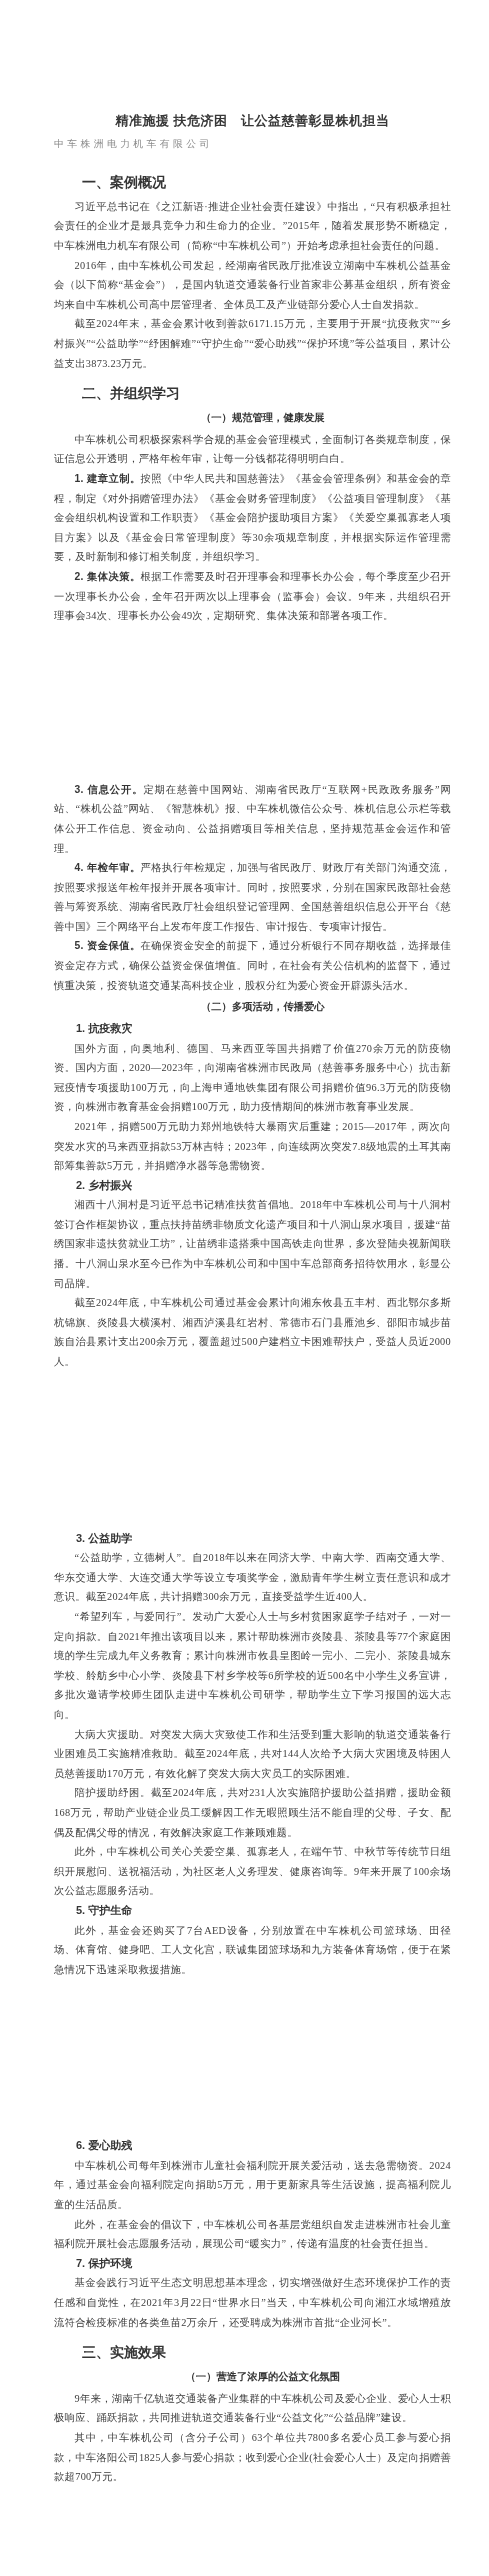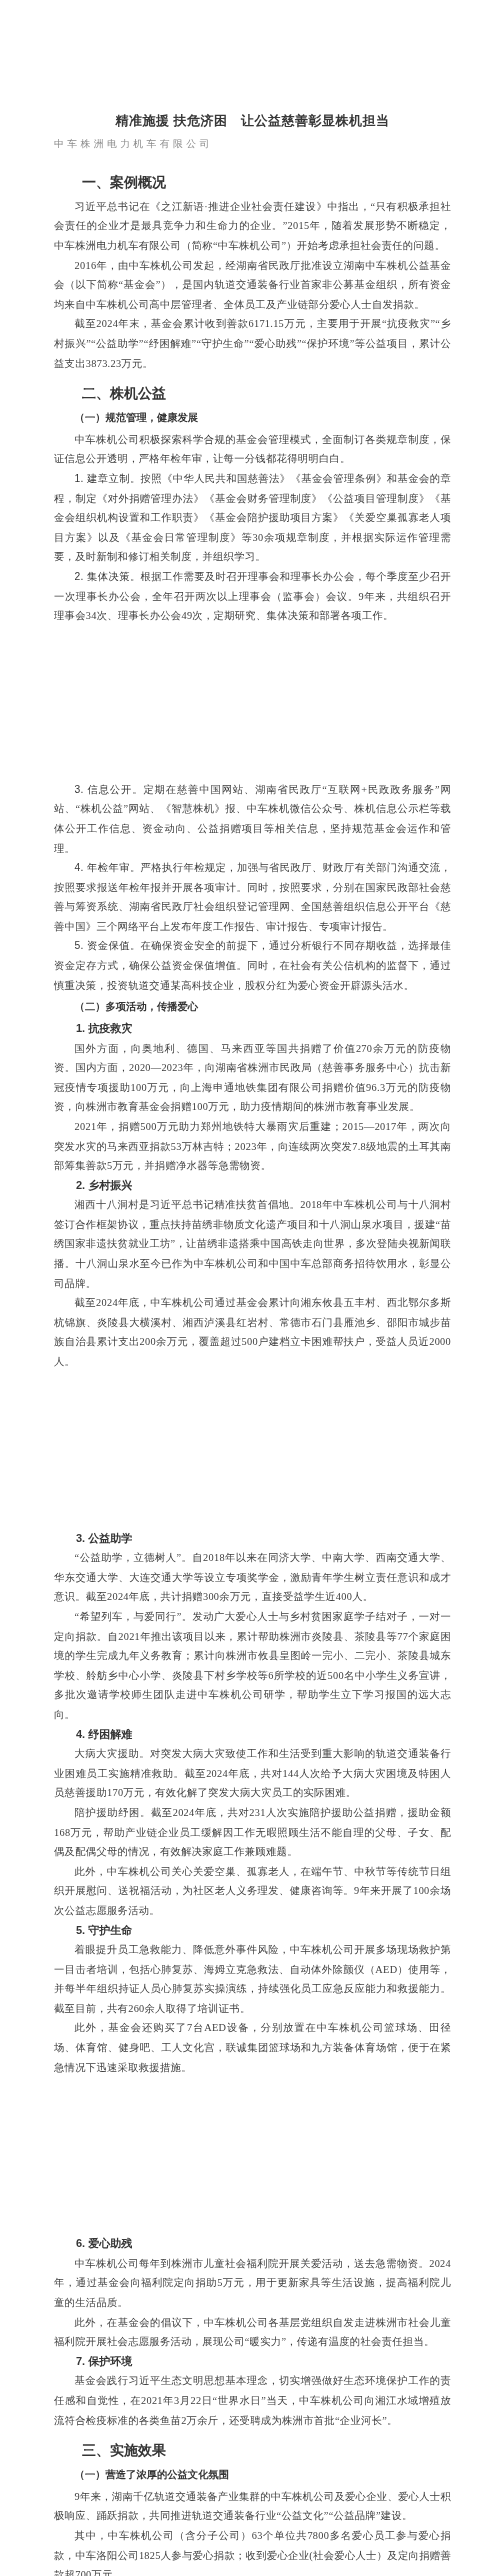--- a/index.html
+++ b/index.html
@@ -45,82 +45,81 @@
     margin: 10.8px 0 4.6px 0;
   }
   .h2 {
     font-family: "Liberation Sans", "DejaVu Sans", sans-serif;
     font-size: 10.3px;
     line-height: 20.6px;
     font-weight: 700;
     color: #353535;
     text-indent: 2em;
     margin: 2.1px 0 1px 0;
+    text-align: center;
   }
   .h3 {
     font-family: "Liberation Sans", "DejaVu Sans", sans-serif;
     font-size: 11px;
     line-height: 19.6px;
     font-weight: 700;
     color: #353535;
     text-indent: 2em;
     margin: 0;
   }
   .p {
     font-size: 10.3px;
     line-height: 19.6px;
     letter-spacing: 0.3px;
     text-indent: 2em;
     text-align: justify;
     margin: 0;
   }
   .p b {
     font-family: "Liberation Sans", "DejaVu Sans", sans-serif;
-    font-weight: 400;
+    font-weight: 700;
     color: #353535;
   }
   .gap { width: 100%; }
 </style>
 </head>
 <body style="background: rgb(255, 255, 255); color: rgb(61, 61, 61);">
 
 <div class="column">
   <div class="title">精准施援 扶危济困　让公益慈善彰显株机担当</div>
   <div class="subtitle">中车株洲电力机车有限公司</div>
   <div>
       <div class="h1">一、案例概况</div>
       <div class="p">习近平总书记在《之江新语·推进企业社会责任建设》中指出，“只有积极承担社会责任的企业才是最具竞争力和生命力的企业。”2015年，随着发展形势不断稳定，中车株洲电力机车有限公司（简称“中车株机公司”）开始考虑承担社会责任的问题。</div>
       <div class="p">2016年，由中车株机公司发起，经湖南省民政厅批准设立湖南中车株机公益基金会（以下简称“基金会”），是国内轨道交通装备行业首家非公募基金组织，所有资金均来自中车株机公司高中层管理者、全体员工及产业链部分爱心人士自发捐款。</div>
       <div class="p">截至2024年末，基金会累计收到善款6171.15万元，主要用于开展“抗疫救灾”“乡村振兴”“公益助学”“纾困解难”“守护生命”“爱心助残”“保护环境”等公益项目，累计公益支出3873.23万元。</div>
-      <div class="h1">二、株机公益</div>
+      <div class="h1">二、并组织学习</div>
       <div class="h2">（一）规范管理，健康发展</div>
       <div class="p">中车株机公司积极探索科学合规的基金会管理模式，全面制订各类规章制度，保证信息公开透明，严格年检年审，让每一分钱都花得明明白白。</div>
       <div class="p"><b>1. 建章立制。</b><span>按照《中华人民共和国慈善法》《基金会管理条例》和基金会的章程，制定《对外捐赠管理办法》《基金会财务管理制度》《公益项目管理制度》《基金会组织机构设置和工作职责》《基金会陪护援助项目方案》《关爱空巢孤寡老人项目方案》以及《基金会日常管理制度》等30余项规章制度，并根据实际运作管理需要，及时新制和修订相关制度，并组织学习。</span></div>
       <div class="p"><b>2. 集体决策。</b><span>根据工作需要及时召开理事会和理事长办公会，每个季度至少召开一次理事长办公会，全年召开两次以上理事会（监事会）会议。9年来，共组织召开理事会34次、理事长办公会49次，定期研究、集体决策和部署各项工作。</span></div>
       <div class="gap" style="height: 154px;"></div>
       <div class="p"><b>3. 信息公开。</b><span>定期在慈善中国网站、湖南省民政厅“互联网+民政政务服务”网站、“株机公益”网站、《智慧株机》报、中车株机微信公众号、株机信息公示栏等载体公开工作信息、资金动向、公益捐赠项目等相关信息，坚持规范基金会运作和管理。</span></div>
       <div class="p"><b>4. 年检年审。</b><span>严格执行年检规定，加强与省民政厅、财政厅有关部门沟通交流，按照要求报送年检年报并开展各项审计。同时，按照要求，分别在国家民政部社会慈善与筹资系统、湖南省民政厅社会组织登记管理网、全国慈善组织信息公开平台《慈善中国》三个网络平台上发布年度工作报告、审计报告、专项审计报告。</span></div>
       <div class="p"><b>5. 资金保值。</b><span>在确保资金安全的前提下，通过分析银行不同存期收益，选择最佳资金定存方式，确保公益资金保值增值。同时，在社会有关公信机构的监督下，通过慎重决策，投资轨道交通某高科技企业，股权分红为爱心资金开辟源头活水。</span></div>
       <div class="h2">（二）多项活动，传播爱心</div>
       <div class="h3">1. 抗疫救灾</div>
       <div class="p">国外方面，向奥地利、德国、马来西亚等国共捐赠了价值270余万元的防疫物资。国内方面，2020—2023年，向湖南省株洲市民政局（慈善事务服务中心）抗击新冠疫情专项援助100万元，向上海申通地铁集团有限公司捐赠价值96.3万元的防疫物资，向株洲市教育基金会捐赠100万元，助力疫情期间的株洲市教育事业发展。</div>
       <div class="p">2021年，捐赠500万元助力郑州地铁特大暴雨灾后重建；2015—2017年，两次向突发水灾的马来西亚捐款53万林吉特；2023年，向连续两次突发7.8级地震的土耳其南部筹集善款5万元，并捐赠净水器等急需物资。</div>
       <div class="h3">2. 乡村振兴</div>
       <div class="p">湘西十八洞村是习近平总书记精准扶贫首倡地。2018年中车株机公司与十八洞村签订合作框架协议，重点扶持苗绣非物质文化遗产项目和十八洞山泉水项目，援建“苗绣国家非遗扶贫就业工坊”，让苗绣非遗搭乘中国高铁走向世界，多次登陆央视新闻联播。十八洞山泉水至今已作为中车株机公司和中国中车总部商务招待饮用水，彰显公司品牌。</div>
       <div class="p">截至2024年底，中车株机公司通过基金会累计向湘东攸县五丰村、西北鄂尔多斯杭锦旗、炎陵县大横溪村、湘西泸溪县红岩村、常德市石门县雁池乡、邵阳市城步苗族自治县累计支出200余万元，覆盖超过500户建档立卡困难帮扶户，受益人员近2000人。</div>
       <div class="gap" style="height: 157px;"></div>
       <div class="h3">3. 公益助学</div>
       <div class="p">“公益助学，立德树人”。自2018年以来在同济大学、中南大学、西南交通大学、华东交通大学、大连交通大学等设立专项奖学金，激励青年学生树立责任意识和成才意识。截至2024年底，共计捐赠300余万元，直接受益学生近400人。</div>
       <div class="p">“希望列车，与爱同行”。发动广大爱心人士与乡村贫困家庭学子结对子，一对一定向捐款。自2021年推出该项目以来，累计帮助株洲市炎陵县、茶陵县等77个家庭困境的学生完成九年义务教育；累计向株洲市攸县皇图岭一完小、二完小、茶陵县城东学校、舲舫乡中心小学、炎陵县下村乡学校等6所学校的近500名中小学生义务宣讲，多批次邀请学校师生团队走进中车株机公司研学，帮助学生立下学习报国的远大志向。</div>
-      <div class="h3">4. 纾困解难</div>
       <div class="p">大病大灾援助。对突发大病大灾致使工作和生活受到重大影响的轨道交通装备行业困难员工实施精准救助。截至2024年底，共对144人次给予大病大灾困境及特困人员慈善援助170万元，有效化解了突发大病大灾员工的实际困难。</div>
       <div class="p">陪护援助纾困。截至2024年底，共对231人次实施陪护援助公益捐赠，援助金额168万元，帮助产业链企业员工缓解因工作无暇照顾生活不能自理的父母、子女、配偶及配偶父母的情况，有效解决家庭工作兼顾难题。</div>
       <div class="p">此外，中车株机公司关心关爱空巢、孤寡老人，在端午节、中秋节等传统节日组织开展慰问、送祝福活动，为社区老人义务理发、健康咨询等。9年来开展了100余场次公益志愿服务活动。</div>
       <div class="h3">5. 守护生命</div>
-      <div class="p">着眼提升员工急救能力、降低意外事件风险，中车株机公司开展多场现场救护第一目击者培训，包括心肺复苏、海姆立克急救法、自动体外除颤仪（AED）使用等，并每半年组织持证人员心肺复苏实操演练，持续强化员工应急反应能力和救援能力。截至目前，共有260余人取得了培训证书。</div>
       <div class="p">此外，基金会还购买了7台AED设备，分别放置在中车株机公司篮球场、田径场、体育馆、健身吧、工人文化宫，联诚集团篮球场和九方装备体育场馆，便于在紧急情况下迅速采取救援措施。</div>
       <div class="gap" style="height: 157px;"></div>
       <div class="h3">6. 爱心助残</div>
       <div class="p">中车株机公司每年到株洲市儿童社会福利院开展关爱活动，送去急需物资。2024年，通过基金会向福利院定向捐助5万元，用于更新家具等生活设施，提高福利院儿童的生活品质。</div>
       <div class="p">此外，在基金会的倡议下，中车株机公司各基层党组织自发走进株洲市社会儿童福利院开展社会志愿服务活动，展现公司“暖实力”，传递有温度的社会责任担当。</div>
       <div class="h3">7. 保护环境</div>
       <div class="p">基金会践行习近平生态文明思想基本理念，切实增强做好生态环境保护工作的责任感和自觉性，在2021年3月22日“世界水日”当天，中车株机公司向湘江水域增殖放流符合检疫标准的各类鱼苗2万余斤，还受聘成为株洲市首批“企业河长”。</div>
       <div class="h1">三、实施效果</div>
       <div class="h2">（一）营造了浓厚的公益文化氛围</div>
       <div class="p">9年来，湖南千亿轨道交通装备产业集群的中车株机公司及爱心企业、爱心人士积极响应、踊跃捐款，共同推进轨道交通装备行业“公益文化”“公益品牌”建设。</div>

